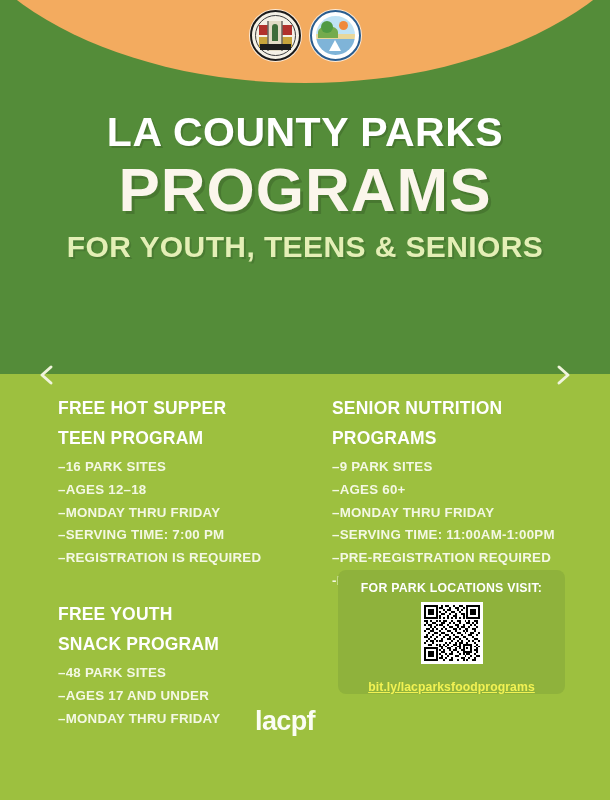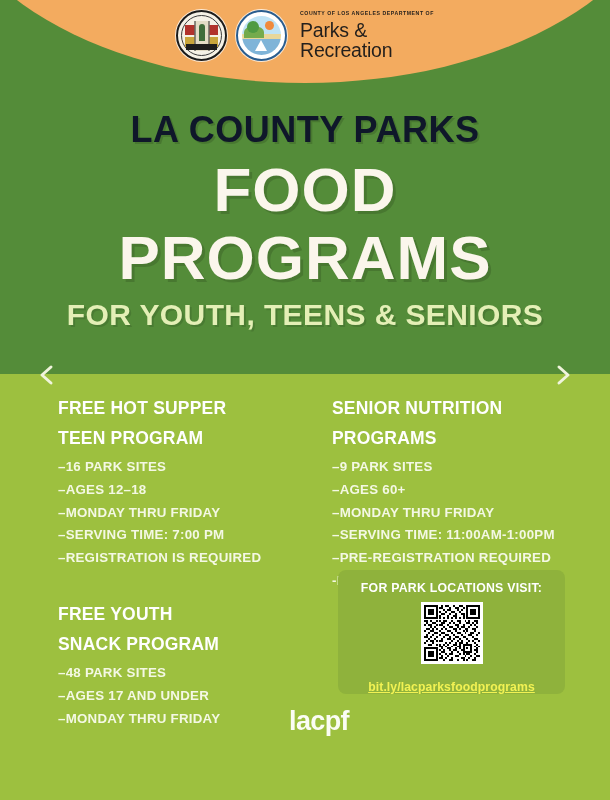--- a/index.html
+++ b/index.html
@@ -153,24 +153,24 @@
 
   
   .headline {
     position: absolute;
     left: 0; top: 112px;
     width: 610px;
     text-align: center;
     line-height: 1;
   }
   .h-line1 {
-    font-size: 36px;
+    font-size: 41px;
     font-weight: 700;
     letter-spacing: .5px;
-    color: #0f172a;
+    color: #ffffff;
     text-shadow: 2px 2px 0 rgba(0,0,0,.14);
   }
   .h-line2 {
     font-size: 62px;
     font-weight: 800;
     letter-spacing: 1px;
     color: #fbf6ec;
     margin-top: 11px;
     text-shadow: 3px 3px 0 rgba(0,0,0,.14);
   }
@@ -278,21 +278,20 @@
     cursor: pointer;
   }
 
   
   .footer {
     position: absolute;
     left: 0;
     top: 334px;
     width: 570px;
     text-align: center;
-    margin-left: 34px;
   }
   .lacpf {
     color: #fbfdf4;
     font-size: 27px;
     font-weight: 700;
     letter-spacing: -0.6px;
     line-height: 1;
   }
   .footer-text {
     color: #fbfdf4;
@@ -329,30 +328,24 @@
 
       <div class="seal seal-parks">
         <div class="sp-inner">
           <div class="sp-hill"></div>
           <div class="sp-tree"></div>
           <div class="sp-sun"></div>
           <div class="sp-sail"></div>
         </div>
       </div>
 
-      <div class="brand">
-        <div class="brand-sub">COUNTY OF LOS ANGELES DEPARTMENT OF</div>
-        <div class="brand-main">Parks &amp;</div>
-        <div class="brand-main">Recreation</div>
-      </div>
     </div>
 
     <div class="headline">
       <div class="h-line1">LA COUNTY PARKS</div>
-      <div class="h-line2">FOOD</div>
       <div class="h-line3">PROGRAMS</div>
       <div class="h-line4">FOR YOUTH, TEENS &amp; SENIORS</div>
     </div>
   </div>
 
   <div class="chev chev-left">
     <svg width="26" height="26" viewBox="0 0 26 26" aria-hidden="true">
       <polyline points="17,5 8,13 17,21" fill="none" stroke="#f0f4dc" stroke-width="3" stroke-linecap="round" stroke-linejoin="round"></polyline>
     </svg>
   </div>

